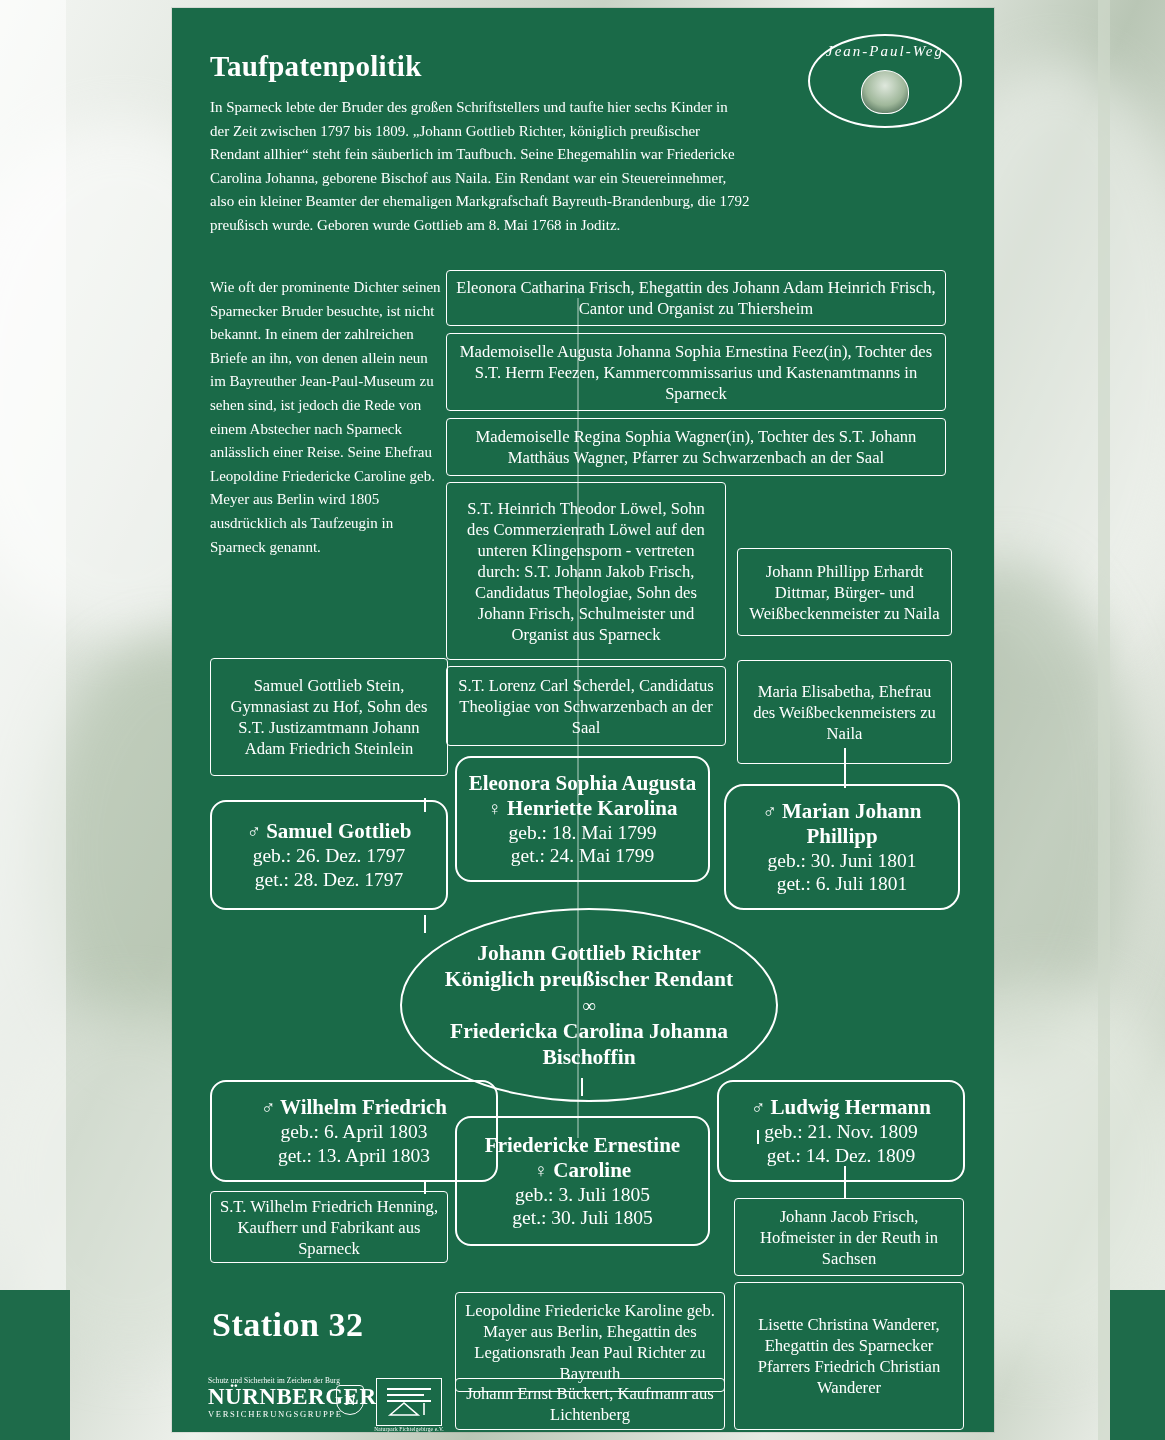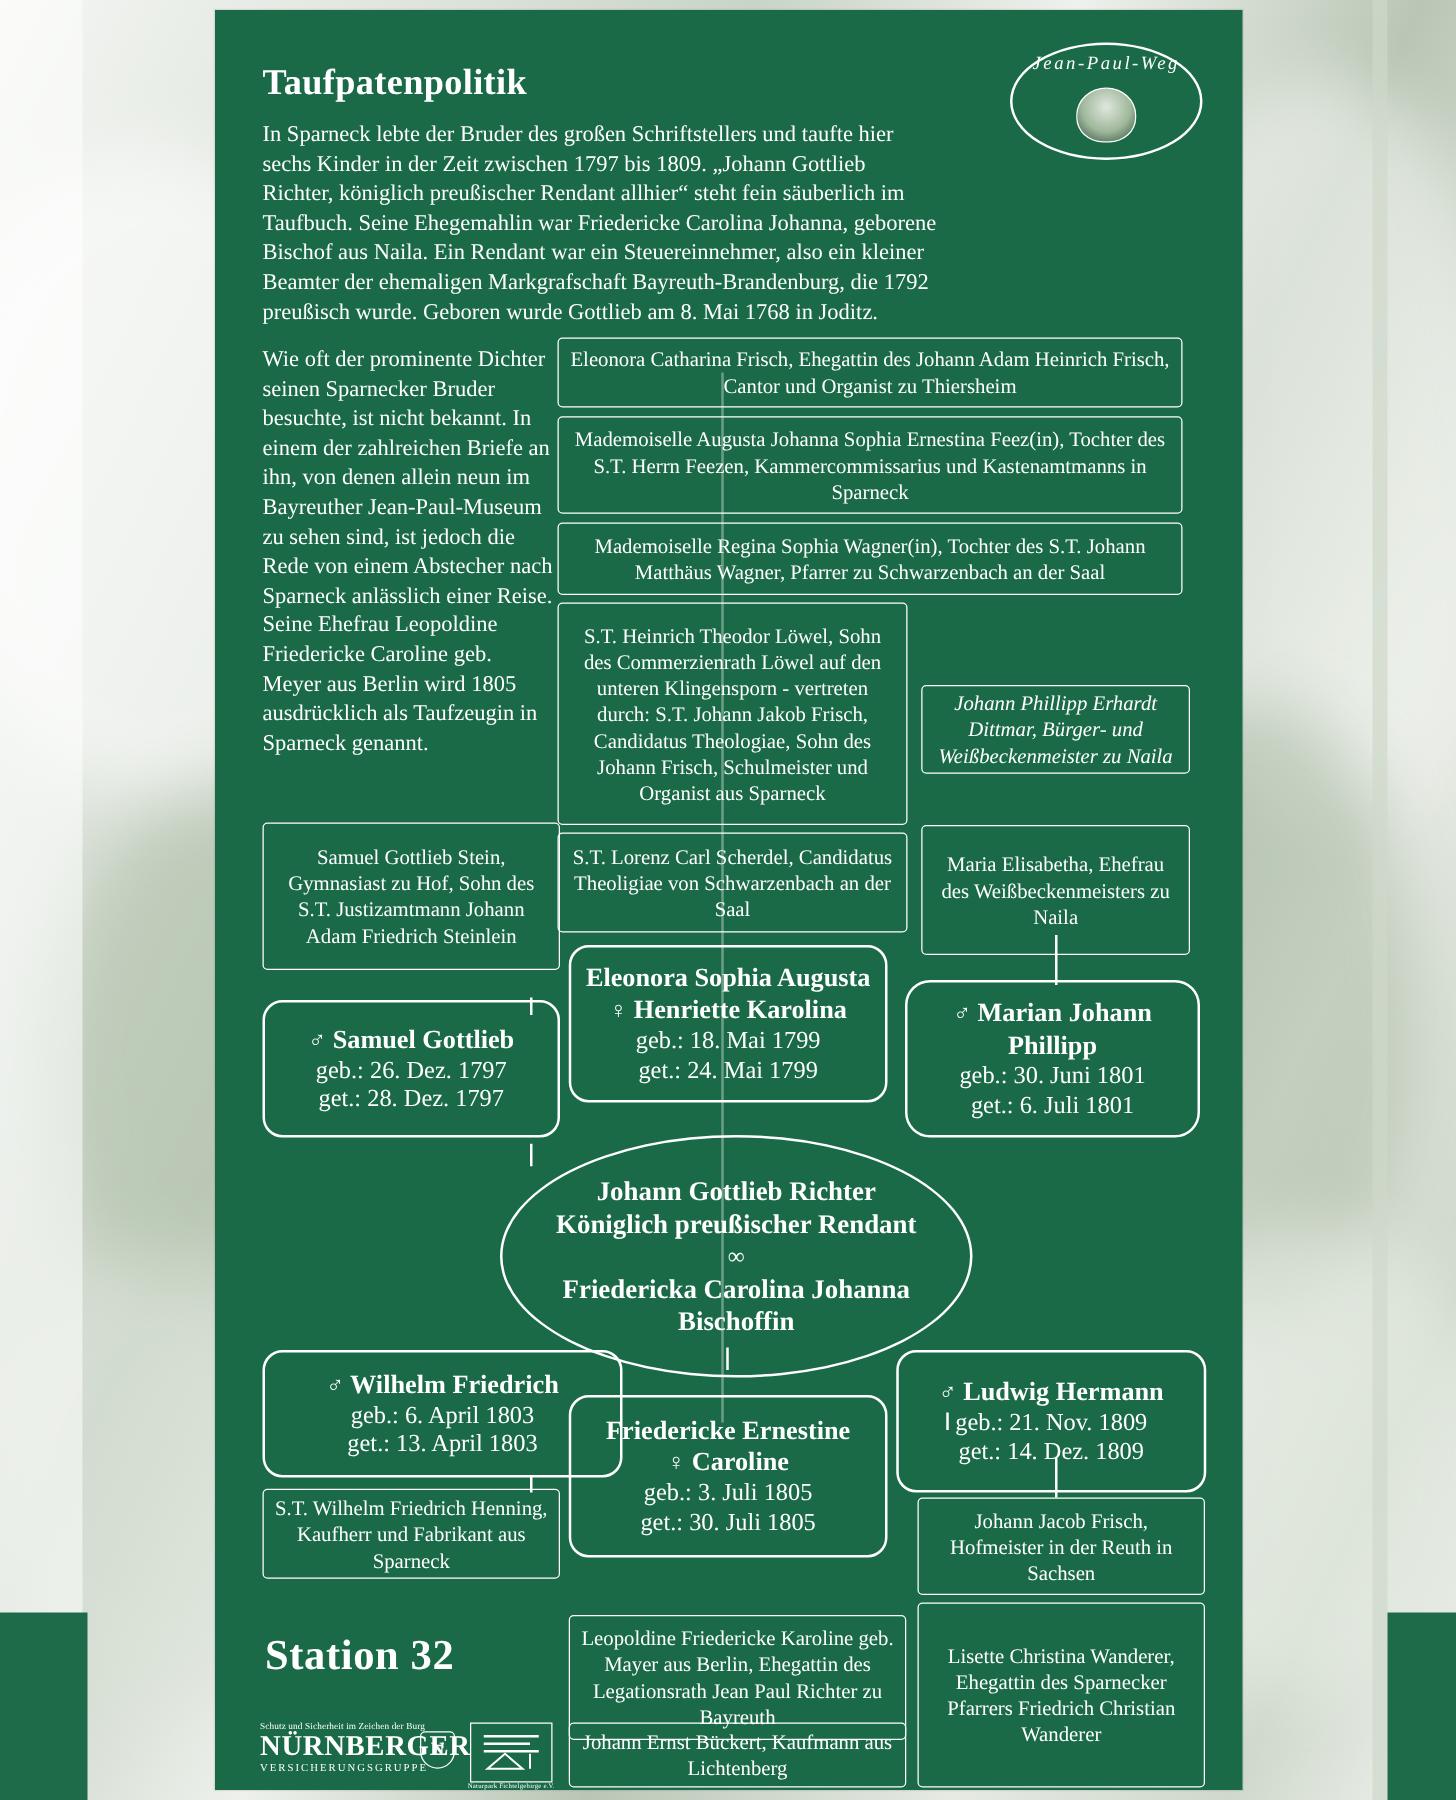--- a/index.html
+++ b/index.html
@@ -33,21 +33,21 @@
     box-shadow:0 0 0 1px rgba(0,0,0,.08);
   }
   .panel-inner{position:absolute;inset:0;}
 
   .title{
     position:absolute;left:38px;top:42px;font-size:29px;font-weight:bold;
     letter-spacing:.3px;
   }
   .intro{
     position:absolute;left:38px;top:88px;width:540px;
-    font-size:18px;line-height:23.6px;text-align:left;
+    font-size:15px;line-height:23.6px;text-align:left;
   }
 
   
   .logo{
     position:absolute;right:32px;top:26px;width:150px;height:90px;
     border:2px solid #ffffff;border-radius:50%;
   }
   .logo .lg-text{
     position:absolute;inset:0;display:flex;align-items:flex-start;justify-content:center;
     font-style:italic;font-size:15px;letter-spacing:2px;padding-top:7px;
@@ -136,21 +136,21 @@
       <div class="lg-portrait"></div>
     </div>
 
     <div class="intro">In Sparneck lebte der Bruder des großen Schriftstellers und taufte hier sechs Kinder in der Zeit zwischen 1797 bis 1809. „Johann Gottlieb Richter, königlich preußischer Rendant allhier“ steht fein säuberlich im Taufbuch. Seine Ehegemahlin war Friedericke Carolina Johanna, geborene Bischof aus  Naila. Ein Rendant war ein Steuereinnehmer, also ein kleiner Beamter der ehemaligen Markgrafschaft Bayreuth-Brandenburg, die 1792 preußisch wurde. Geboren wurde Gottlieb am 8. Mai 1768 in Joditz.</div>
     <div class="intro narrow" style="top:268px;width:232px;">Wie oft der prominente Dichter seinen Sparnecker Bruder besuchte, ist nicht bekannt. In einem der zahlreichen Briefe an ihn, von denen allein neun im Bayreuther  Jean-Paul-Museum zu sehen sind, ist jedoch die Rede von einem Abstecher nach Sparneck anlässlich einer Reise. Seine Ehefrau Leopoldine Friedericke Caroline geb. Meyer aus Berlin wird 1805 ausdrücklich als Taufzeugin in Sparneck genannt.</div>
 
     <div class="box" style="left:274px;top:262px;width:500px;height:56px;">Eleonora Catharina Frisch, Ehegattin des Johann Adam Heinrich Frisch, Cantor und Organist zu Thiersheim</div>
     <div class="box" style="left:274px;top:325px;width:500px;height:78px;">Mademoiselle Augusta Johanna Sophia Ernestina Feez(in), Tochter des S.T. Herrn Feezen, Kammercommissarius und Kastenamtmanns in Sparneck</div>
     <div class="box" style="left:274px;top:410px;width:500px;height:58px;">Mademoiselle Regina Sophia Wagner(in), Tochter des S.T. Johann Matthäus Wagner, Pfarrer zu Schwarzenbach an der Saal</div>
     <div class="box" style="left:274px;top:474px;width:280px;height:178px;">S.T. Heinrich Theodor Löwel, Sohn des Commerzienrath Löwel auf den unteren Klingensporn - vertreten durch: S.T. Johann Jakob Frisch, Candidatus Theologiae, Sohn des Johann Frisch, Schulmeister und Organist aus Sparneck</div>
-    <div class="box" style="left:565px;top:540px;width:215px;height:71px;font-style:italic;">Johann Phillipp Erhardt Dittmar, Bürger- und Weißbeckenmeister zu Naila</div>
+    <div class="box" style="left:565px;top:540px;width:215px;height:88px;">Johann Phillipp Erhardt Dittmar, Bürger- und Weißbeckenmeister zu Naila</div>
     <div class="box" style="left:38px;top:650px;width:238px;height:118px;">Samuel Gottlieb Stein, Gymnasiast zu Hof, Sohn des S.T. Justizamtmann Johann Adam Friedrich Steinlein</div>
     <div class="box" style="left:274px;top:658px;width:280px;height:80px;">S.T. Lorenz Carl Scherdel, Candidatus Theoligiae von Schwarzenbach an der Saal</div>
     <div class="box" style="left:565px;top:652px;width:215px;height:104px;">Maria Elisabetha, Ehefrau des Weißbeckenmeisters zu Naila</div>
     <div class="box" style="left:38px;top:1183px;width:238px;height:72px;">S.T. Wilhelm Friedrich Henning, Kaufherr und Fabrikant aus Sparneck</div>
     <div class="box" style="left:283px;top:1284px;width:270px;height:100px;">Leopoldine Friedericke Karoline geb. Mayer aus Berlin, Ehegattin des Legationsrath Jean Paul Richter zu Bayreuth</div>
     <div class="box" style="left:283px;top:1370px;width:270px;height:52px;">Johann Ernst Bückert, Kaufmann aus Lichtenberg</div>
     <div class="box" style="left:562px;top:1190px;width:230px;height:78px;">Johann Jacob Frisch, Hofmeister in der Reuth in Sachsen</div>
     <div class="box" style="left:562px;top:1274px;width:230px;height:148px;">Lisette Christina Wanderer, Ehegattin des Sparnecker Pfarrers Friedrich Christian Wanderer</div>
 
     <div class="box rounded child" style="left:38px;top:792px;width:238px;height:110px;">
@@ -179,21 +179,21 @@
       <div class="dt">get.: 13. April 1803</div>
     </div>
 
     <div class="box rounded child" style="left:283px;top:1108px;width:255px;height:130px;">
       <div class="nm">Friedericke Ernestine</div>
       <div class="nm"><span class="sym">♀</span> <span>Caroline</span></div>
       <div class="dt">geb.: 3. Juli 1805</div>
       <div class="dt">get.: 30. Juli 1805</div>
     </div>
 
-    <div class="box rounded child" style="left:545px;top:1072px;width:248px;height:114px;">
+    <div class="box rounded child" style="left:545px;top:1072px;width:248px;height:102px;">
       <div class="nm"><span class="sym">♂</span> <span>Ludwig Hermann</span></div>
       <div class="dt">geb.: 21. Nov. 1809</div>
       <div class="dt">get.: 14. Dez. 1809</div>
     </div>
 
     <div class="ellipse" style="left:228px;top:900px;width:374px;height:190px;align-items:center;">
       <div class="e1">Johann Gottlieb Richter</div>
       <div class="e1">Königlich preußischer Rendant</div>
       <div class="inf">∞</div>
       <div class="e1">Friedericka Carolina Johanna</div>

